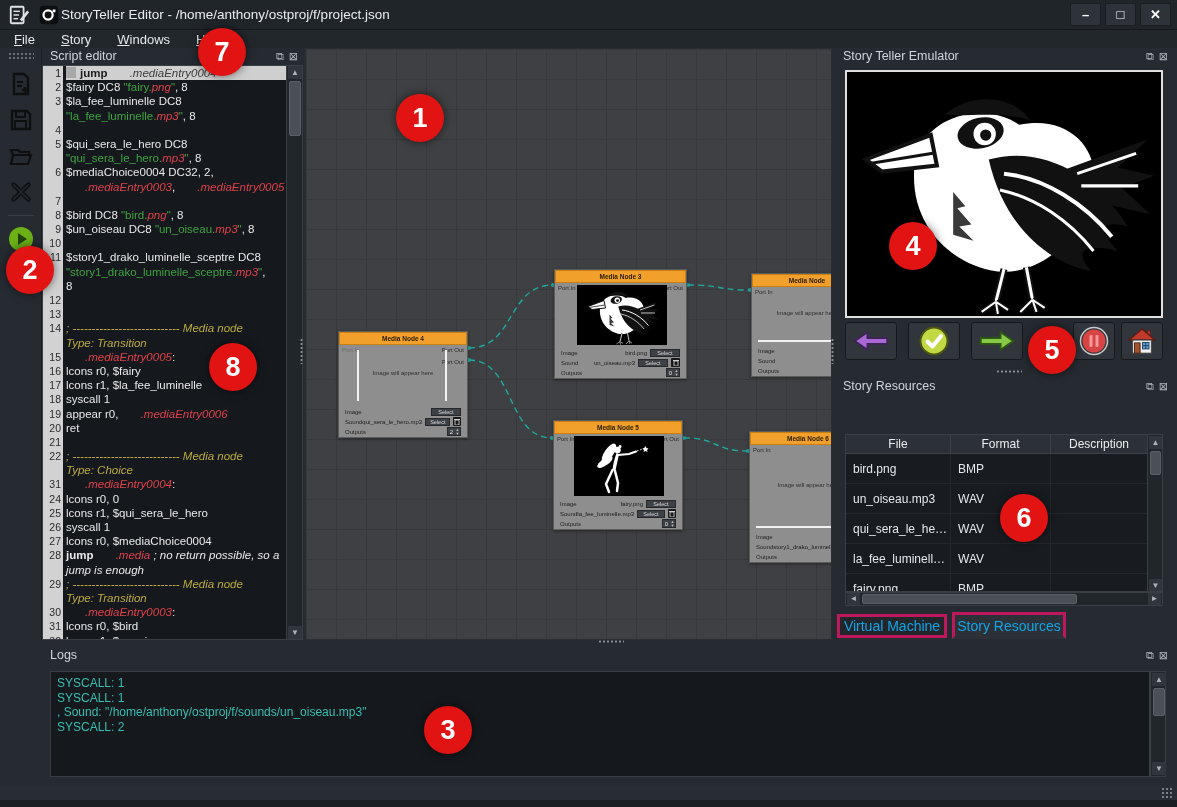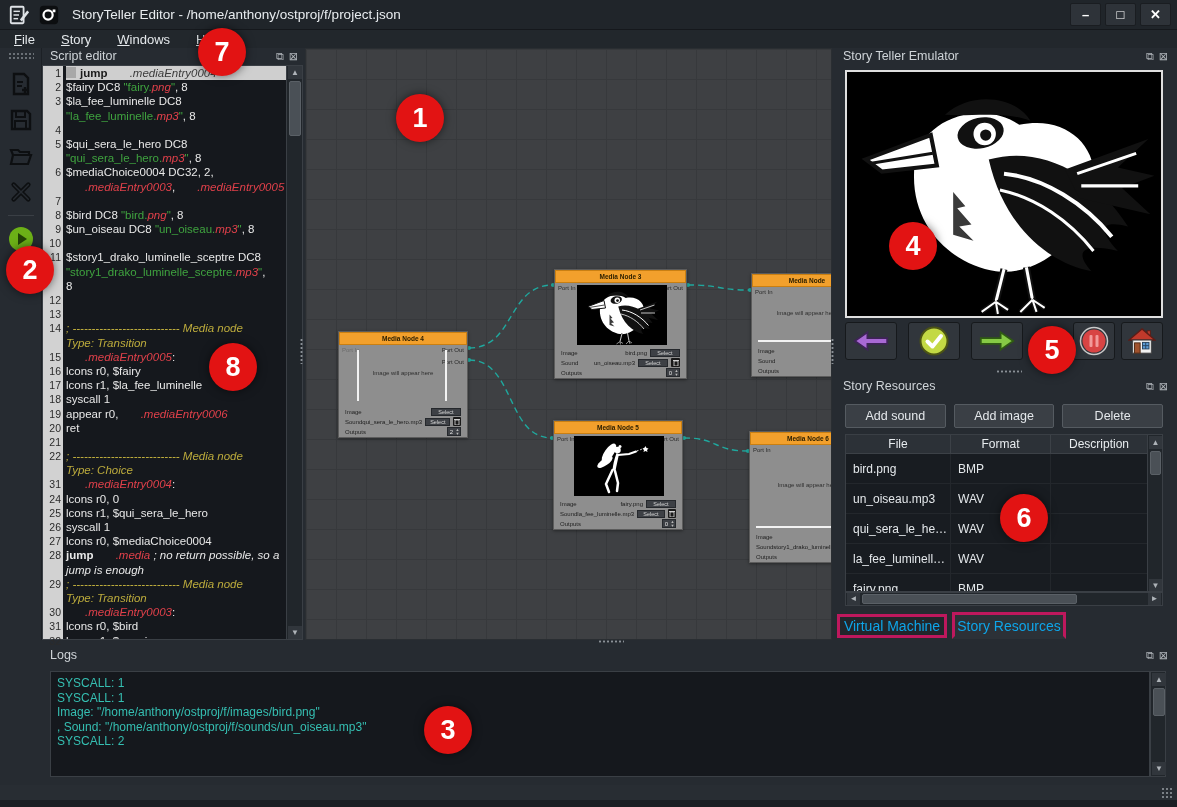--- a/index.html
+++ b/index.html
@@ -1,21 +1,21 @@
 <!DOCTYPE html>
 <html><head>
 <meta charset="utf-8">
 <style>
   html,body{margin:0;padding:0;background:#111;}
   *{box-sizing:border-box;}
   #app{position:relative;width:1177px;height:807px;background:#262b31;font-family:"Liberation Sans",sans-serif;overflow:hidden;color:#dfe3e7;}
   
   #titlebar{position:absolute;left:0;top:0;width:1177px;height:30px;background:#20252a;border-bottom:1px solid #15181c;display:flex;align-items:center;}
   .tb-icon{width:22px;height:22px;margin-left:8px;flex:0 0 auto;}
-  #win-title{margin-left:12px;font-size:13.5px;color:#e8ecef;}
+  #win-title{margin-left:1px;font-size:13.5px;color:#e8ecef;}
   #win-controls{position:absolute;right:6px;top:3px;display:flex;gap:4px;}
   .win-btn{width:31px;height:23px;background:#2e3339;border:1px solid #1a1d21;border-radius:2px;display:flex;align-items:center;justify-content:center;color:#fff;font-size:13px;font-weight:bold;}
   
   #menubar{position:absolute;left:0;top:30px;width:1177px;height:18px;background:#22272c;display:flex;align-items:center;padding-left:14px;gap:26px;}
   .menu-item{font-size:13px;color:#e4e8eb;}
   .menu-item u{text-decoration:underline;}
   
   #left-toolbar{position:absolute;left:0;top:48px;width:42px;height:592px;background:#262b31;border-right:1px solid #1c2025;}
   .grip-h{width:26px;height:7px;margin:4px auto 10px auto;background:radial-gradient(circle,#6a7076 1px,transparent 1.2px);background-size:4px 4px;}
   .tool-btn{width:30px;height:30px;margin:6px auto;display:flex;align-items:center;justify-content:center;}
@@ -495,25 +495,20 @@
       <line x1="31" y1="40" x2="45" y2="40" stroke="#26425c" stroke-width="2"></line>
     </svg>
   </div>
   <div class="dots-h" style="left:996px;top:369px;"></div>
 
   <div class="panel-header" style="left:843px;top:379px;">Story Resources</div>
   <div class="panel-icons" style="left:1146px;top:381px;">
     <span>⧉</span>
       <span>⊠</span>
   </div>
-  <div id="res-buttons">
-    <div class="res-btn">Add sound</div>
-    <div class="res-btn">Add image</div>
-    <div class="res-btn">Delete</div>
-  </div>
   <div id="res-table">
     <div id="res-head">
         <div class="th" style="width: 105px;">File</div>
         <div class="th" style="width: 100px;">Format</div>
         <div class="th" style="width: 97px;">Description</div>
       </div>
     <div id="res-body">
         <div class="tr">
           <div class="td" style="width: 105px;">bird.png</div>
           <div class="td" style="width: 100px;">BMP</div>
@@ -555,21 +550,20 @@
   <div class="tab" style="left:952px;top:612px;width:114px;height:27px;background:#2c3137;border-bottom-color:#2c3137;">Story Resources</div>
 
   <div class="panel-header" style="left:50px;top:648px;">Logs</div>
   <div class="panel-icons" style="left:1146px;top:650px;">
     <span>⧉</span>
       <span>⊠</span>
   </div>
   <div id="logs-box">
       <div class="log-line">SYSCALL: 1</div>
       <div class="log-line">SYSCALL: 1</div>
-      <div class="log-line">Image: "/home/anthony/ostproj/f/images/bird.png"</div>
       <div class="log-line">, Sound: "/home/anthony/ostproj/f/sounds/un_oiseau.mp3"</div>
       <div class="log-line">SYSCALL: 2</div>
     </div>
   <div id="logs-vscroll">
     <div class="scroll-arrow" style="top:1px;">▲</div>
     <div class="scroll-thumb" style="top:16px;height:28px;"></div>
     <div class="scroll-arrow" style="bottom:1px;">▼</div>
   </div>
 
   <div id="statusbar"></div>

